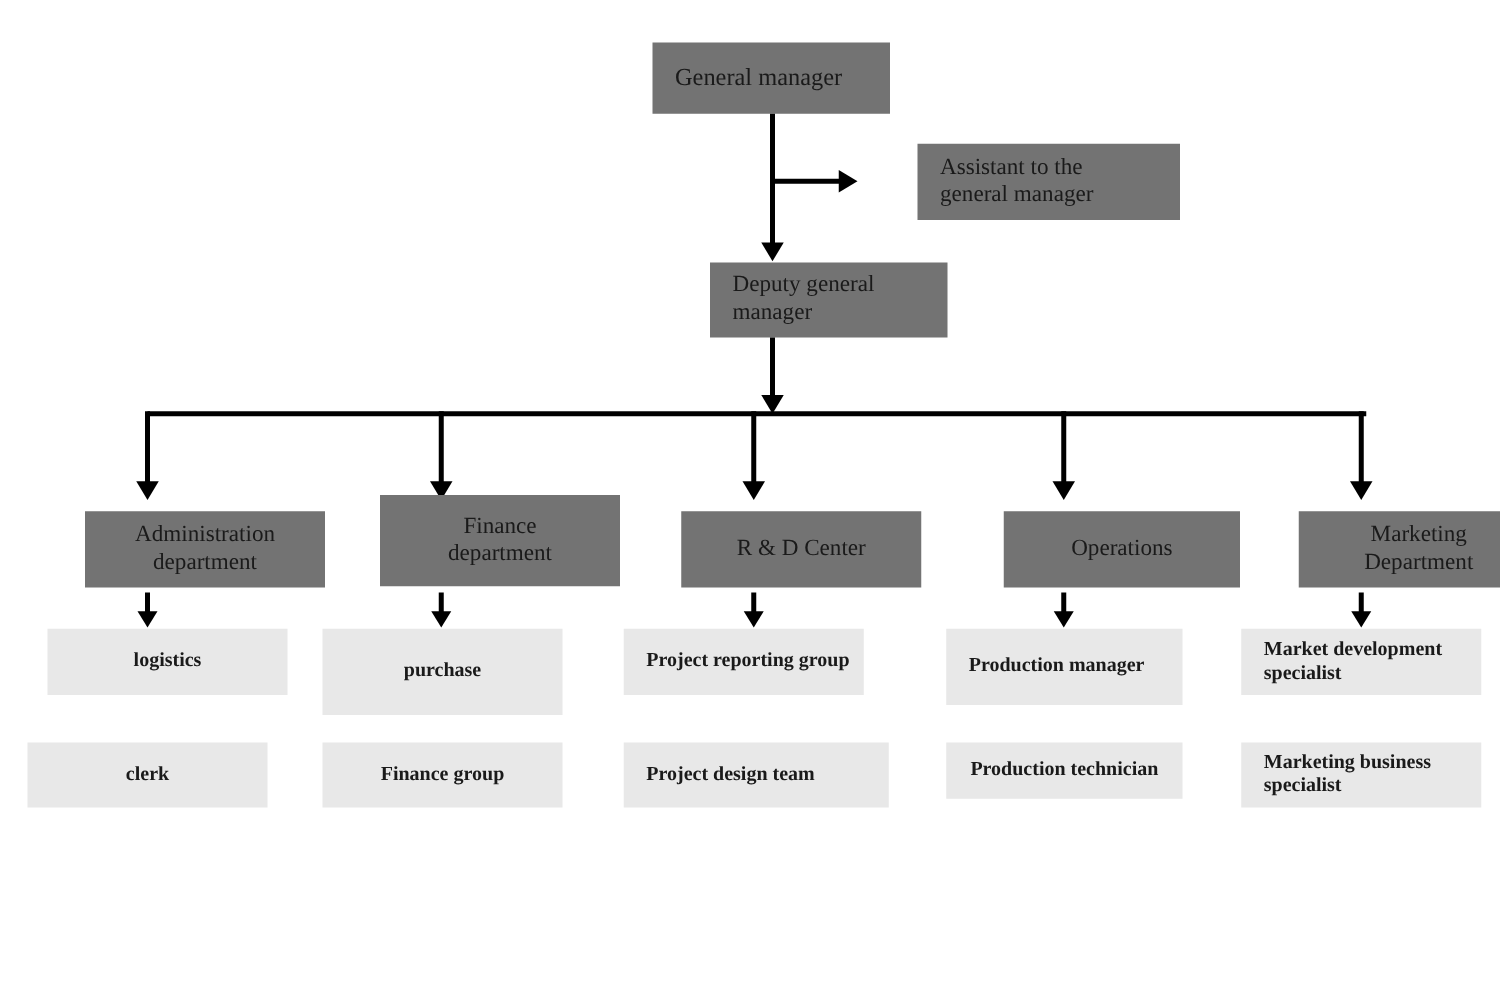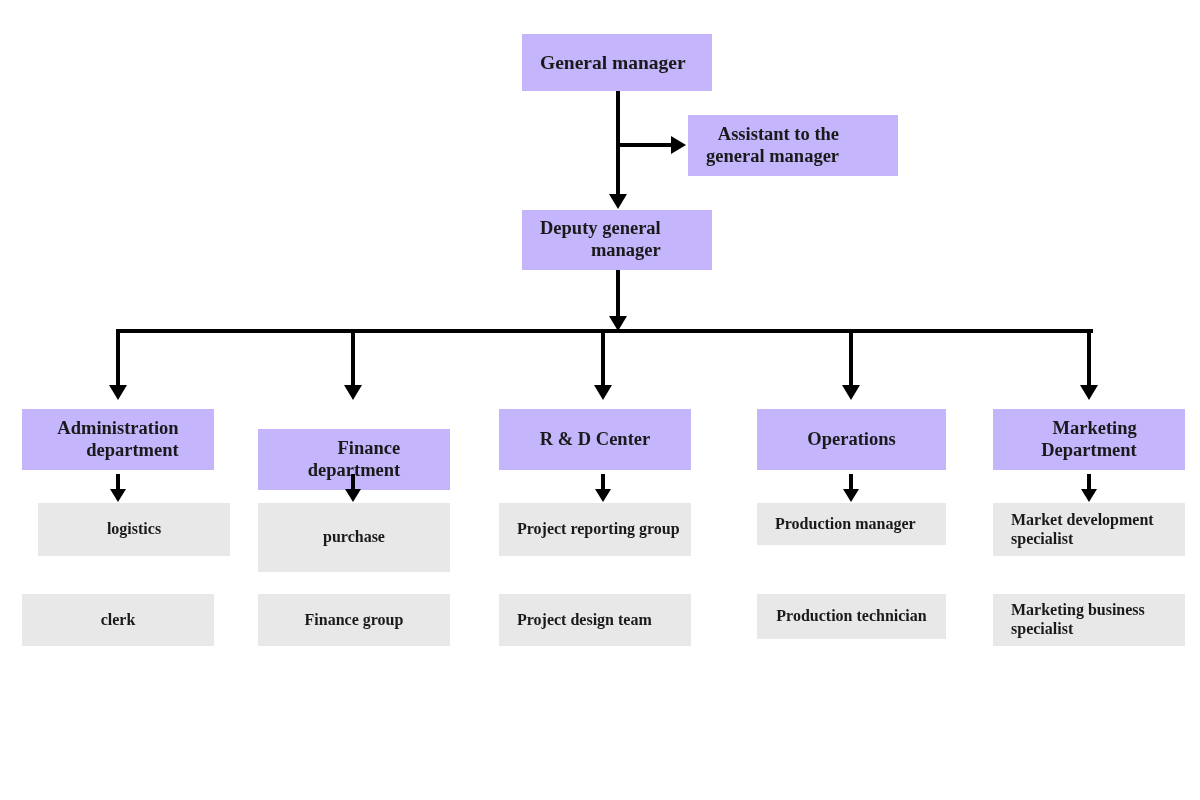--- a/index.html
+++ b/index.html
@@ -17,33 +17,32 @@
   }
   .node {
     position: absolute;
     box-sizing: border-box;
     display: flex;
     align-items: center;
     color: #1a1a1a;
     line-height: 1.18;
   }
   .node.header {
-    background: #c4b5fd;
-    font-weight: bold;
-    text-align: right;
+    background: #737373;
+    font-weight: normal;
   }
   .node.sub {
     background: #e8e8e8;
     font-weight: bold;
   }
   .align-left   { justify-content: flex-start; text-align: left; padding-left: 18px; padding-right: 8px; }
   .align-center { justify-content: center; text-align: center; padding-left: 10px; padding-right: 10px; }
 
   .fs-top   { font-size: 19.5px; }
-  .fs-dept  { font-size: 18.5px; }
+  .fs-dept  { font-size: 18.5px; margin-left: 46px; }
   .fs-sub   { font-size: 16px; }
 
   
   .vline {
     position: absolute;
     background: #000000;
     width: 4px;
   }
   .hline {
     position: absolute;
@@ -121,21 +120,21 @@
   <div class="vline" style="left:1087px; top:329px; height:62px;"></div>
   <div class="arrow-down" style="left:1080px; top:385px;"></div>
 
   <div class="node header align-center fs-dept" style="left:22px; top:409px; width:192px; height:61px;">
     <span style="display:block;">
       <span>Administration</span><br>
       <span>department</span>
     </span>
   </div>
 
-  <div class="node header align-center fs-dept" style="left:258px; top:429px; width:192px; height:61px;">
+  <div class="node header align-center fs-dept" style="left:258px; top:396px; width:192px; height:73px;">
     <span style="display:block;">
       <span>Finance</span><br>
       <span>department</span>
     </span>
   </div>
 
   <div class="node header align-center fs-dept" style="left:499px; top:409px; width:192px; height:61px;">
     <span>R &amp; D Center</span>
   </div>
 
@@ -170,37 +169,37 @@
   </div>
 
   <div class="node sub align-center fs-sub" style="left:258px; top:503px; width:192px; height:69px;">
     <span>purchase</span>
   </div>
 
   <div class="node sub align-left fs-sub" style="left:499px; top:503px; width:192px; height:53px;">
     <span>Project reporting group</span>
   </div>
 
-  <div class="node sub align-left fs-sub" style="left:757px; top:503px; width:189px; height:42px;">
+  <div class="node sub align-left fs-sub" style="left:757px; top:503px; width:189px; height:61px;">
     <span>Production manager</span>
   </div>
 
   <div class="node sub align-left fs-sub" style="left:993px; top:503px; width:192px; height:53px;">
     <span>Market development specialist</span>
   </div>
 
   <div class="node sub align-center fs-sub" style="left:22px; top:594px; width:192px; height:52px;">
     <span>clerk</span>
   </div>
 
   <div class="node sub align-center fs-sub" style="left:258px; top:594px; width:192px; height:52px;">
     <span>Finance group</span>
   </div>
 
-  <div class="node sub align-left fs-sub" style="left:499px; top:594px; width:192px; height:52px;">
+  <div class="node sub align-left fs-sub" style="left:499px; top:594px; width:212px; height:52px;">
     <span>Project design team</span>
   </div>
 
   <div class="node sub align-center fs-sub" style="left:757px; top:594px; width:189px; height:45px;">
     <span>Production technician</span>
   </div>
 
   <div class="node sub align-left fs-sub" style="left:993px; top:594px; width:192px; height:52px;">
     <span>Marketing business specialist</span>
   </div>

